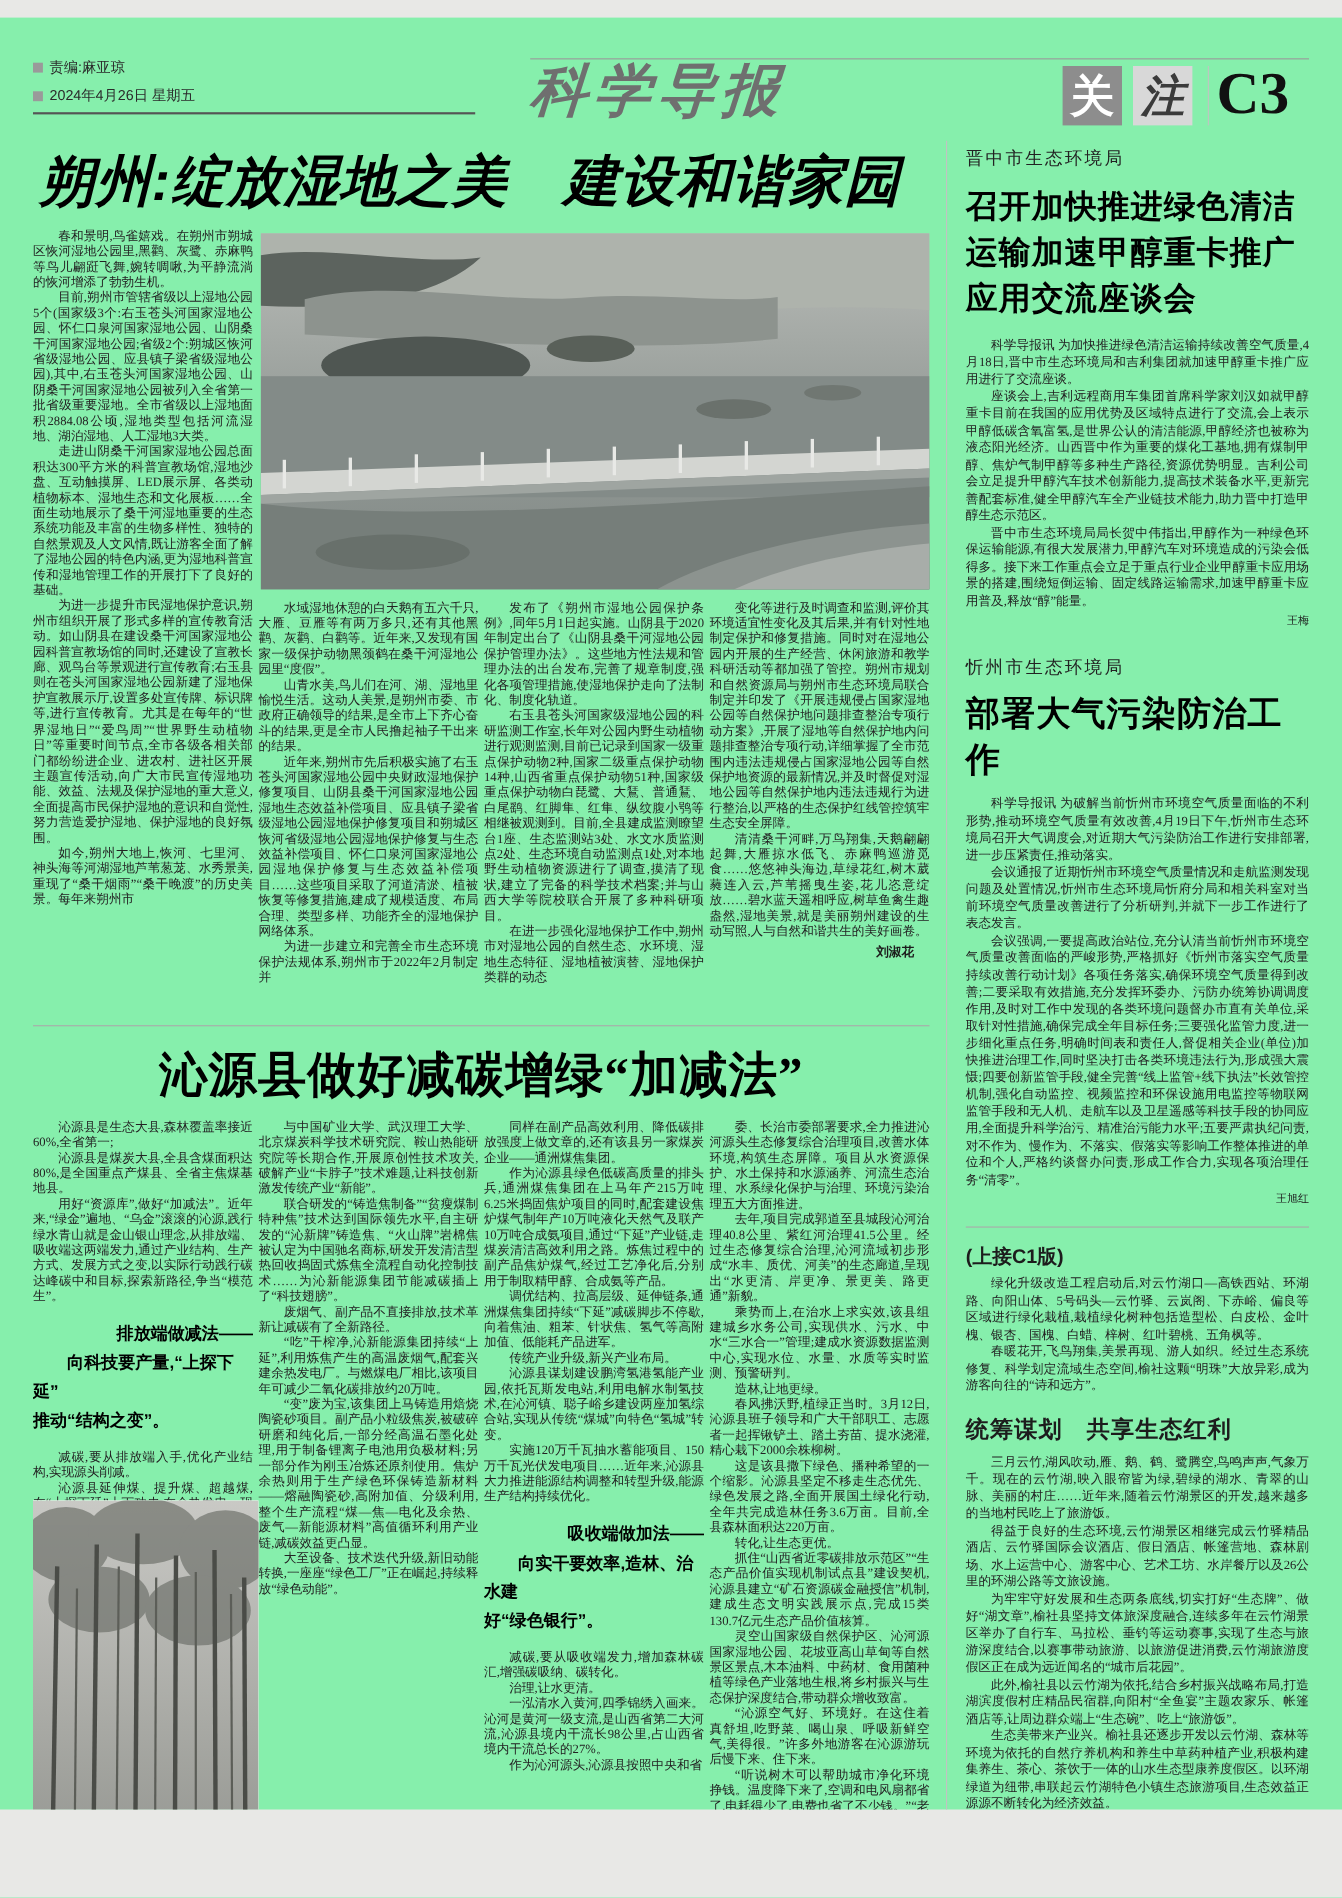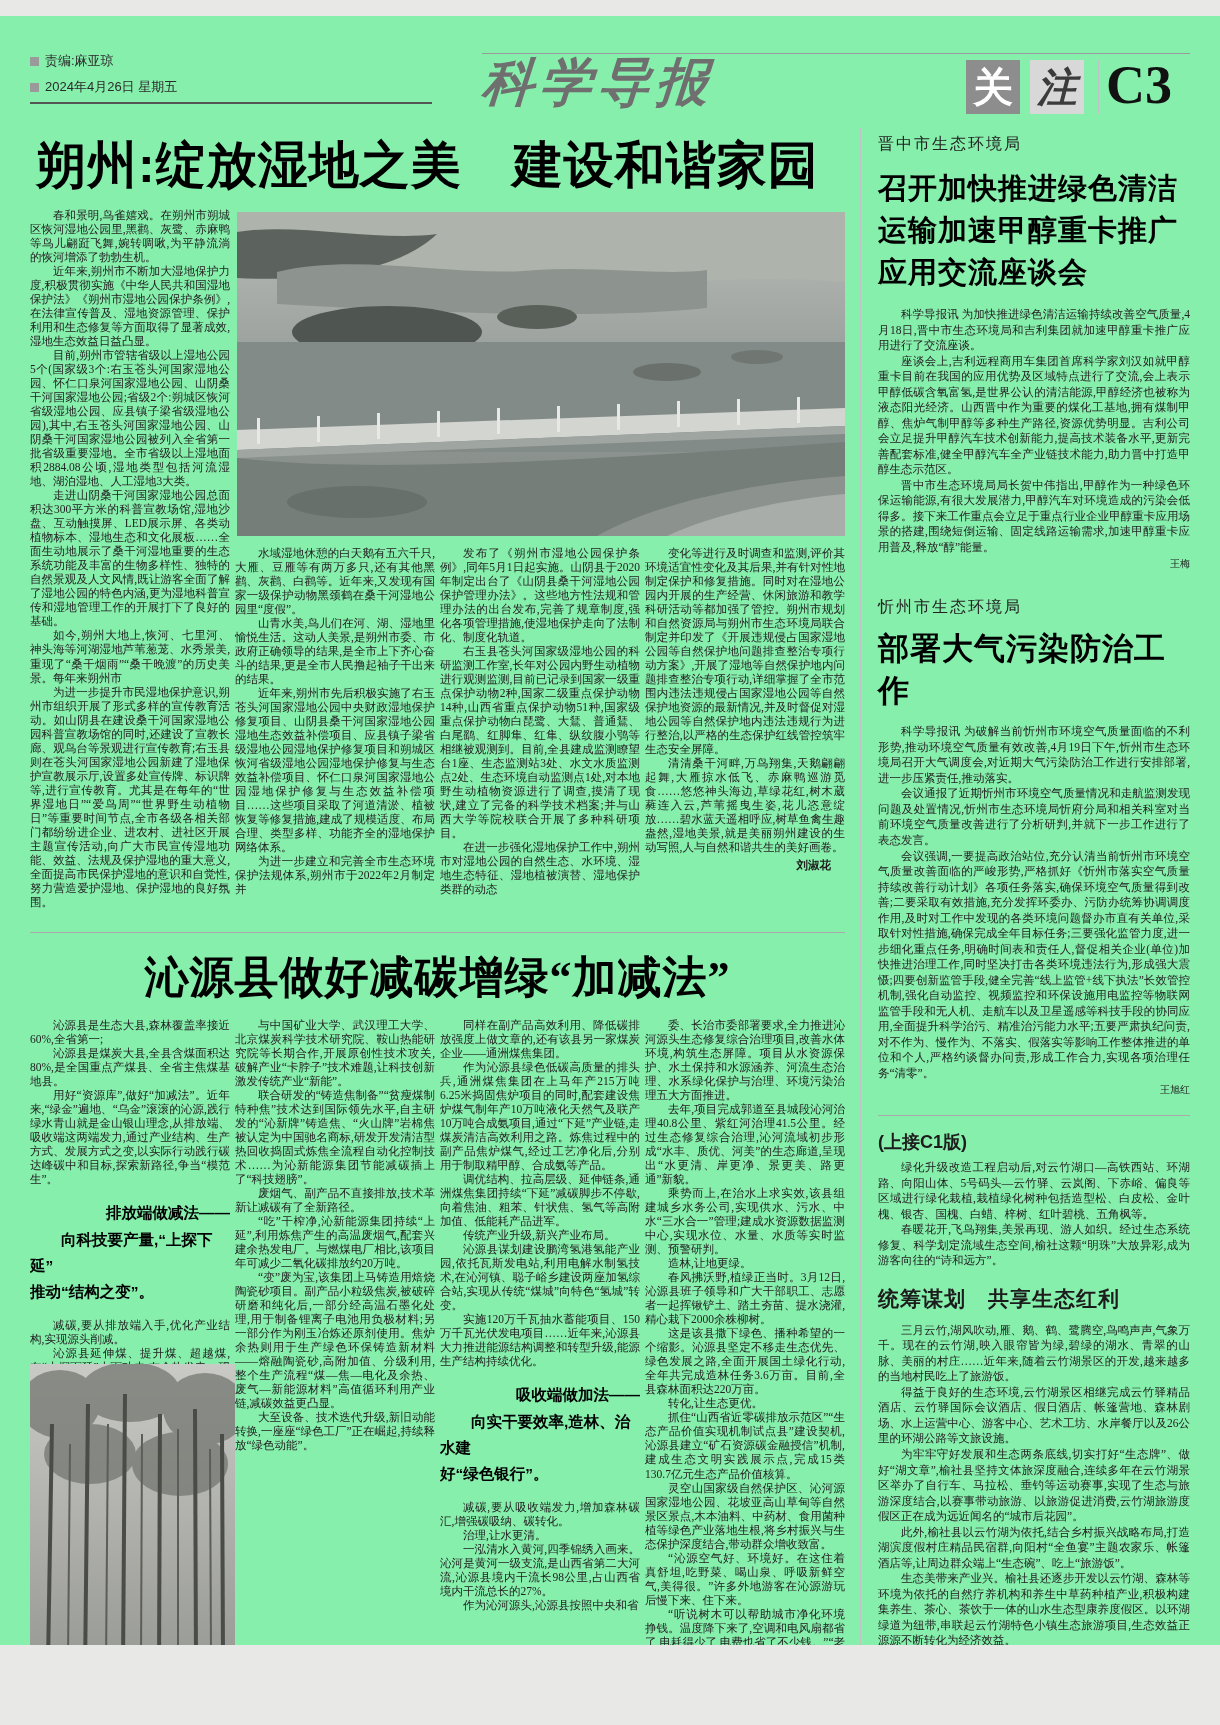--- a/index.html
+++ b/index.html
@@ -63,21 +63,21 @@
   <div class="abs top-rule" style="left:482px;top:37px;width:708px;"></div>
   <div class="abs paper-logo" style="left:482px;top:32px;">科学导报</div>
 
   <div class="abs badge badge-dark" style="left:966px;top:44px;">关</div>
   <div class="abs badge badge-light" style="left:1030px;top:44px;">注</div>
   <div class="abs vline" style="left:1098px;top:44px;height:54px;"></div>
   <div class="abs page-no" style="left:1106px;top:38px;">C3</div>
 
   <div class="abs vline" style="left:860px;top:112px;height:1598px;"></div>
 
-  <div class="abs lead-hl" style="left:36px;top:116px;width:810px;">朔州:绽放湿地之美　建设和谐家园</div>
+  <div class="abs lead-hl" style="left:36px;top:116px;width:810px;font-style:italic;">朔州:绽放湿地之美　建设和谐家园</div>
 
   <div class="abs" style="left:237px;top:196px;">
     <svg class="photo" width="608" height="324" viewBox="0 0 608 324">
       <defs>
         <linearGradient id="g1" x1="0" y1="0" x2="0" y2="1">
           <stop offset="0" stop-color="#b9bcb8"></stop>
             <stop offset="0.45" stop-color="#9aa09c"></stop>
             <stop offset="1" stop-color="#7e8683"></stop>
         </linearGradient>
       </defs>
@@ -107,25 +107,24 @@
       <path d="M0,246 C120,260 300,252 608,230 L608,324 L0,324 Z" fill="#767e7a"></path>
       <path d="M360,324 C420,290 520,270 608,264 L608,324 Z" fill="#8c938f"></path>
       <path d="M430,324 C480,300 560,286 608,282 L608,324 Z" fill="#a8ada9"></path>
       <ellipse cx="120" cy="290" rx="70" ry="16" fill="#68706b"></ellipse>
     </svg>
   </div>
 
   <div class="abs cols" style="left:30px;top:192px;width:815px;height:714px;">
     <div class="col" style="height:714px;">
         <p>春和景明,鸟雀嬉戏。在朔州市朔城区恢河湿地公园里,黑鹳、灰鹭、赤麻鸭等鸟儿翩跹飞舞,婉转啁啾,为平静流淌的恢河增添了勃勃生机。</p>
-        <p>近年来,朔州市不断加大湿地保护力度,积极贯彻实施《中华人民共和国湿地保护法》《朔州市湿地公园保护条例》,在法律宣传普及、湿地资源管理、保护利用和生态修复等方面取得了显著成效,湿地生态效益日益凸显。</p>
         <p>目前,朔州市管辖省级以上湿地公园5个(国家级3个:右玉苍头河国家湿地公园、怀仁口泉河国家湿地公园、山阴桑干河国家湿地公园;省级2个:朔城区恢河省级湿地公园、应县镇子梁省级湿地公园),其中,右玉苍头河国家湿地公园、山阴桑干河国家湿地公园被列入全省第一批省级重要湿地。全市省级以上湿地面积2884.08公顷,湿地类型包括河流湿地、湖泊湿地、人工湿地3大类。</p>
         <p>走进山阴桑干河国家湿地公园总面积达300平方米的科普宣教场馆,湿地沙盘、互动触摸屏、LED展示屏、各类动植物标本、湿地生态和文化展板……全面生动地展示了桑干河湿地重要的生态系统功能及丰富的生物多样性、独特的自然景观及人文风情,既让游客全面了解了湿地公园的特色内涵,更为湿地科普宣传和湿地管理工作的开展打下了良好的基础。</p>
+        <p>为进一步提升市民湿地保护意识,朔州市组织开展了形式多样的宣传教育活动。如山阴县在建设桑干河国家湿地公园科普宣教场馆的同时,还建设了宣教长廊、观鸟台等景观进行宣传教育;右玉县则在苍头河国家湿地公园新建了湿地保护宣教展示厅,设置多处宣传牌、标识牌等,进行宣传教育。尤其是在每年的“世界湿地日”“爱鸟周”“世界野生动植物日”等重要时间节点,全市各级各相关部门都纷纷进企业、进农村、进社区开展主题宣传活动,向广大市民宣传湿地功能、效益、法规及保护湿地的重大意义,全面提高市民保护湿地的意识和自觉性,努力营造爱护湿地、保护湿地的良好氛围。</p>
         <p>如今,朔州大地上,恢河、七里河、神头海等河湖湿地芦苇葱茏、水秀景美,重现了“桑干烟雨”“桑干晚渡”的历史美景。每年来朔州市</p>
-        <p>为进一步提升市民湿地保护意识,朔州市组织开展了形式多样的宣传教育活动。如山阴县在建设桑干河国家湿地公园科普宣教场馆的同时,还建设了宣教长廊、观鸟台等景观进行宣传教育;右玉县则在苍头河国家湿地公园新建了湿地保护宣教展示厅,设置多处宣传牌、标识牌等,进行宣传教育。尤其是在每年的“世界湿地日”“爱鸟周”“世界野生动植物日”等重要时间节点,全市各级各相关部门都纷纷进企业、进农村、进社区开展主题宣传活动,向广大市民宣传湿地功能、效益、法规及保护湿地的重大意义,全面提高市民保护湿地的意识和自觉性,努力营造爱护湿地、保护湿地的良好氛围。</p>
       </div>
     <div class="col" style="margin-top:338px;height:376px;">
         <p>水域湿地休憩的白天鹅有五六千只,大雁、豆雁等有两万多只,还有其他黑鹳、灰鹳、白鹳等。近年来,又发现有国家一级保护动物黑颈鹤在桑干河湿地公园里“度假”。</p>
         <p>山青水美,鸟儿们在河、湖、湿地里愉悦生活。这动人美景,是朔州市委、市政府正确领导的结果,是全市上下齐心奋斗的结果,更是全市人民撸起袖子干出来的结果。</p>
         <p>近年来,朔州市先后积极实施了右玉苍头河国家湿地公园中央财政湿地保护修复项目、山阴县桑干河国家湿地公园湿地生态效益补偿项目、应县镇子梁省级湿地公园湿地保护修复项目和朔城区恢河省级湿地公园湿地保护修复与生态效益补偿项目、怀仁口泉河国家湿地公园湿地保护修复与生态效益补偿项目……这些项目采取了河道清淤、植被恢复等修复措施,建成了规模适度、布局合理、类型多样、功能齐全的湿地保护网络体系。</p>
         <p>为进一步建立和完善全市生态环境保护法规体系,朔州市于2022年2月制定并</p>
       </div>
     <div class="col" style="margin-top:338px;height:376px;">
         <p>发布了《朔州市湿地公园保护条例》,同年5月1日起实施。山阴县于2020年制定出台了《山阴县桑干河湿地公园保护管理办法》。这些地方性法规和管理办法的出台发布,完善了规章制度,强化各项管理措施,使湿地保护走向了法制化、制度化轨道。</p>
         <p>右玉县苍头河国家级湿地公园的科研监测工作室,长年对公园内野生动植物进行观测监测,目前已记录到国家一级重点保护动物2种,国家二级重点保护动物14种,山西省重点保护动物51种,国家级重点保护动物白琵鹭、大鵟、普通鵟、白尾鹞、红脚隼、红隼、纵纹腹小鸮等相继被观测到。目前,全县建成监测瞭望台1座、生态监测站3处、水文水质监测点2处、生态环境自动监测点1处,对本地野生动植物资源进行了调查,摸清了现状,建立了完备的科学技术档案;并与山西大学等院校联合开展了多种科研项目。</p>

